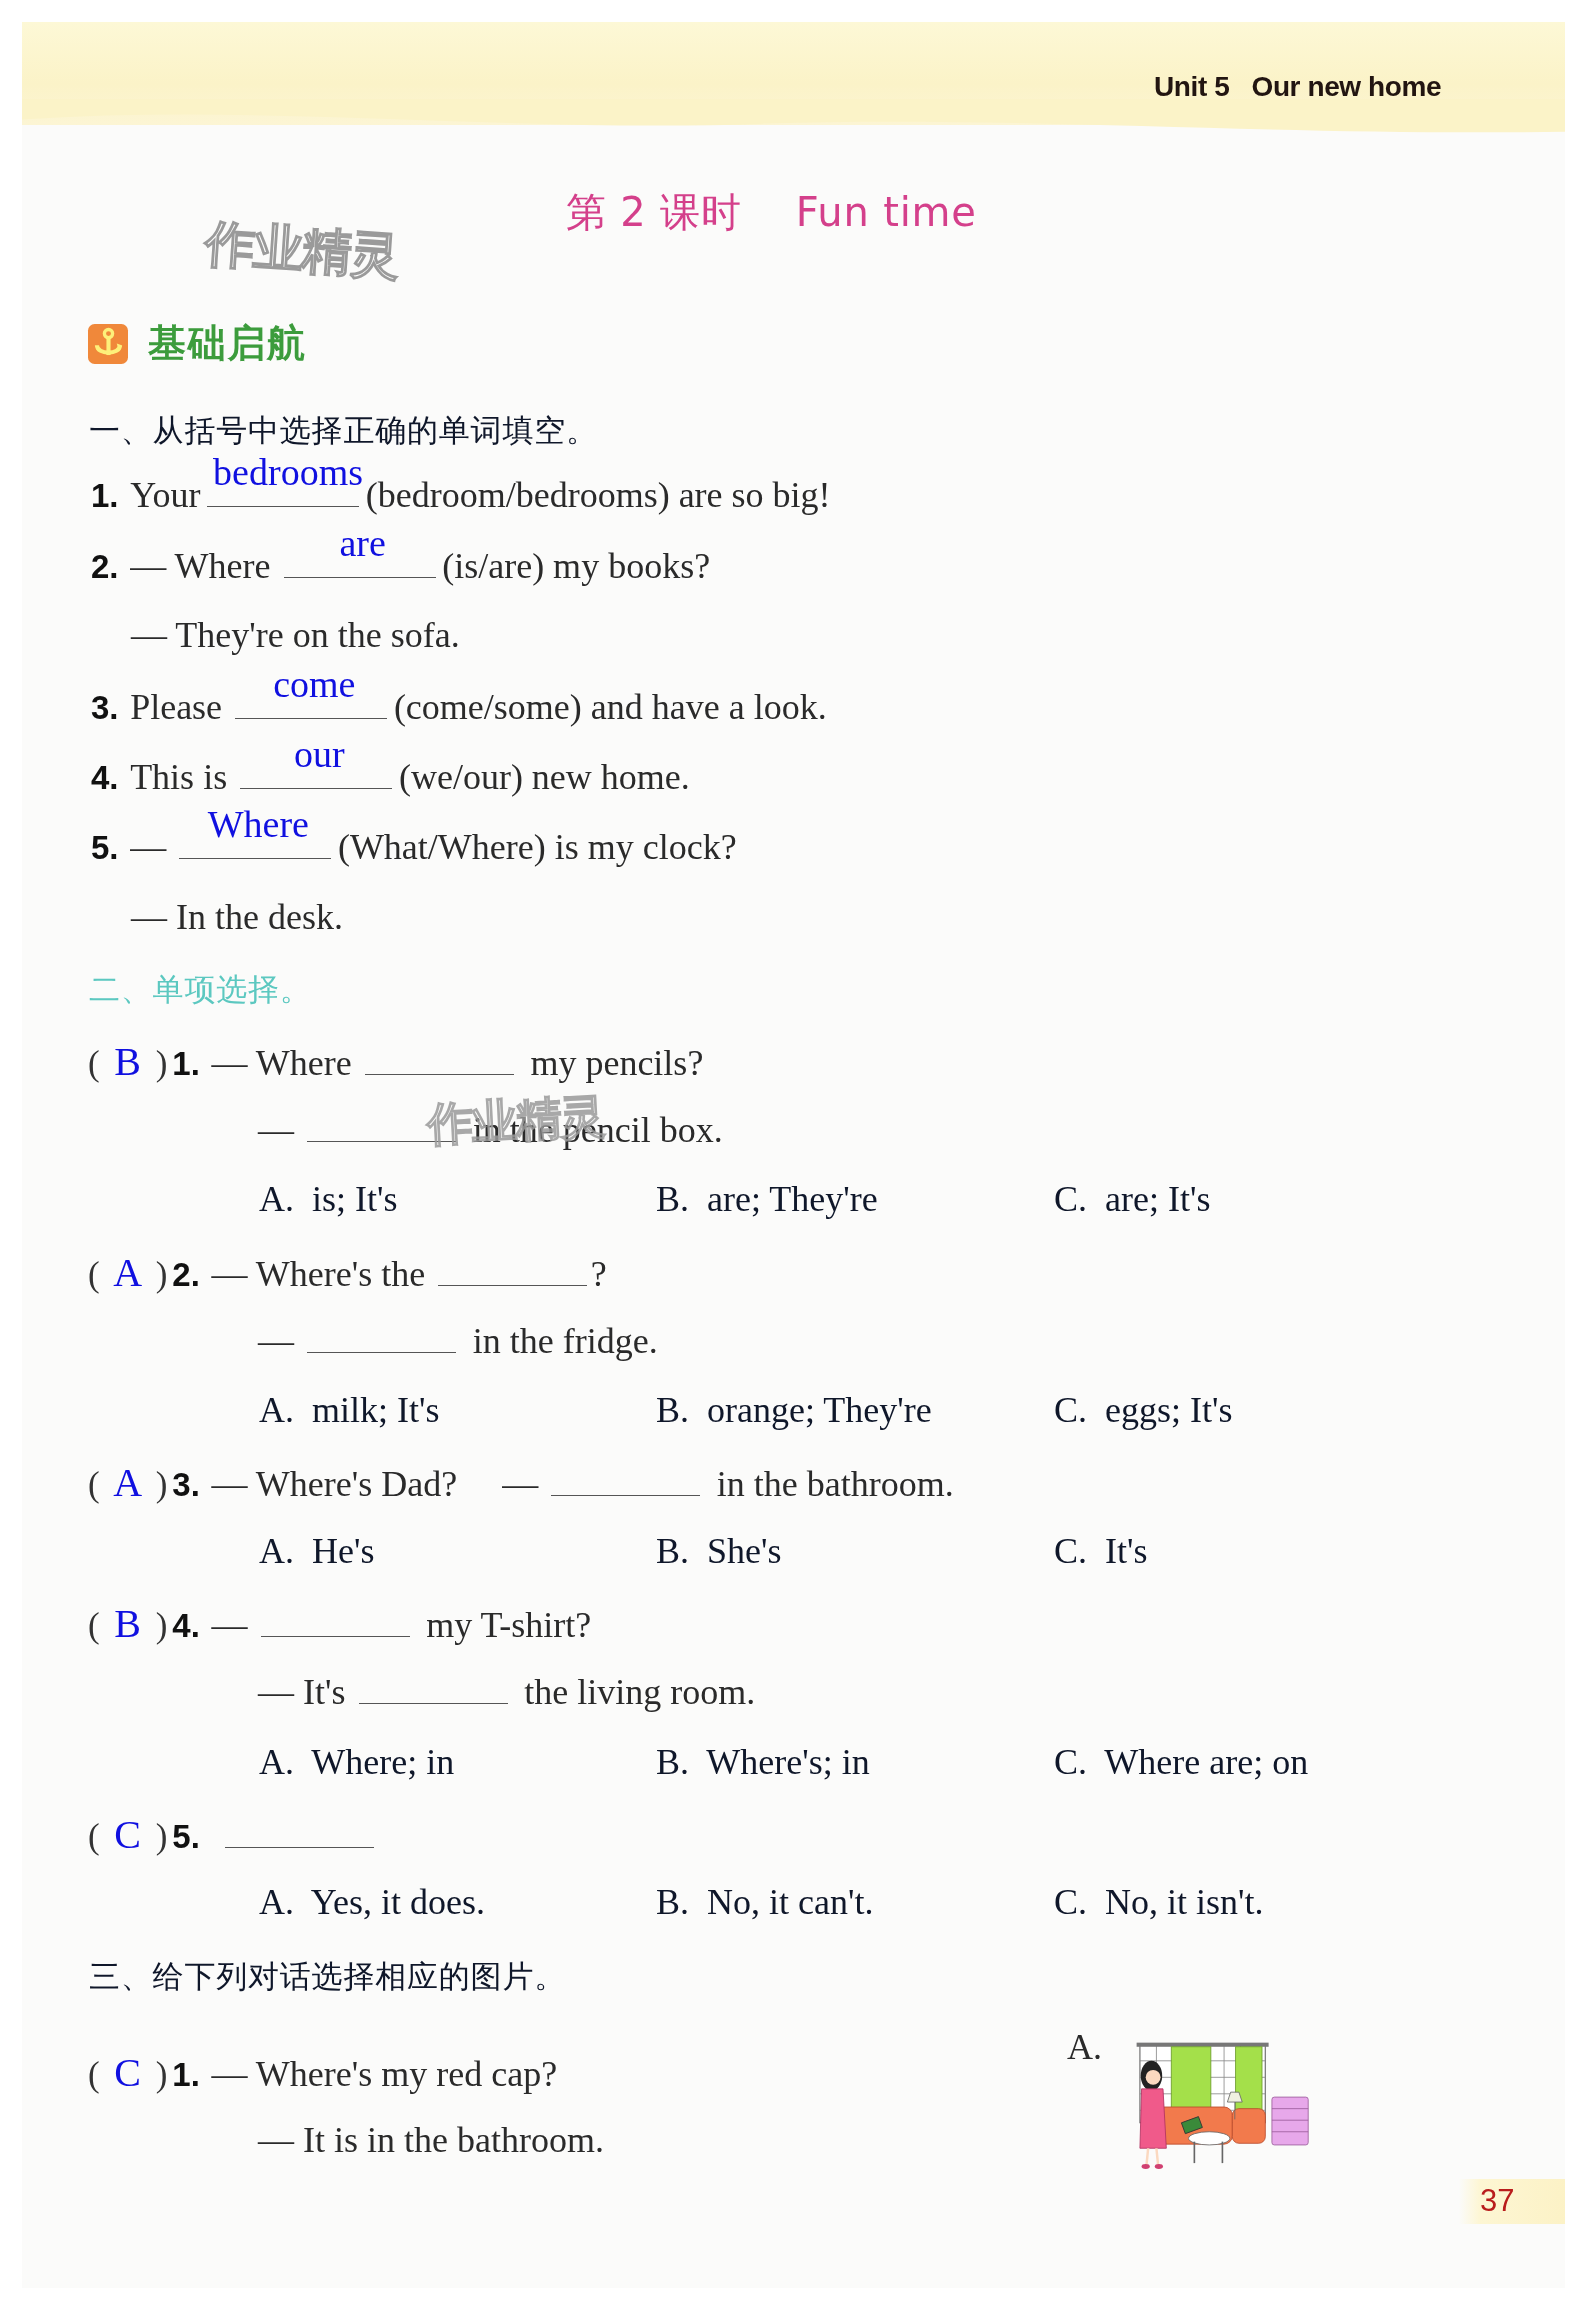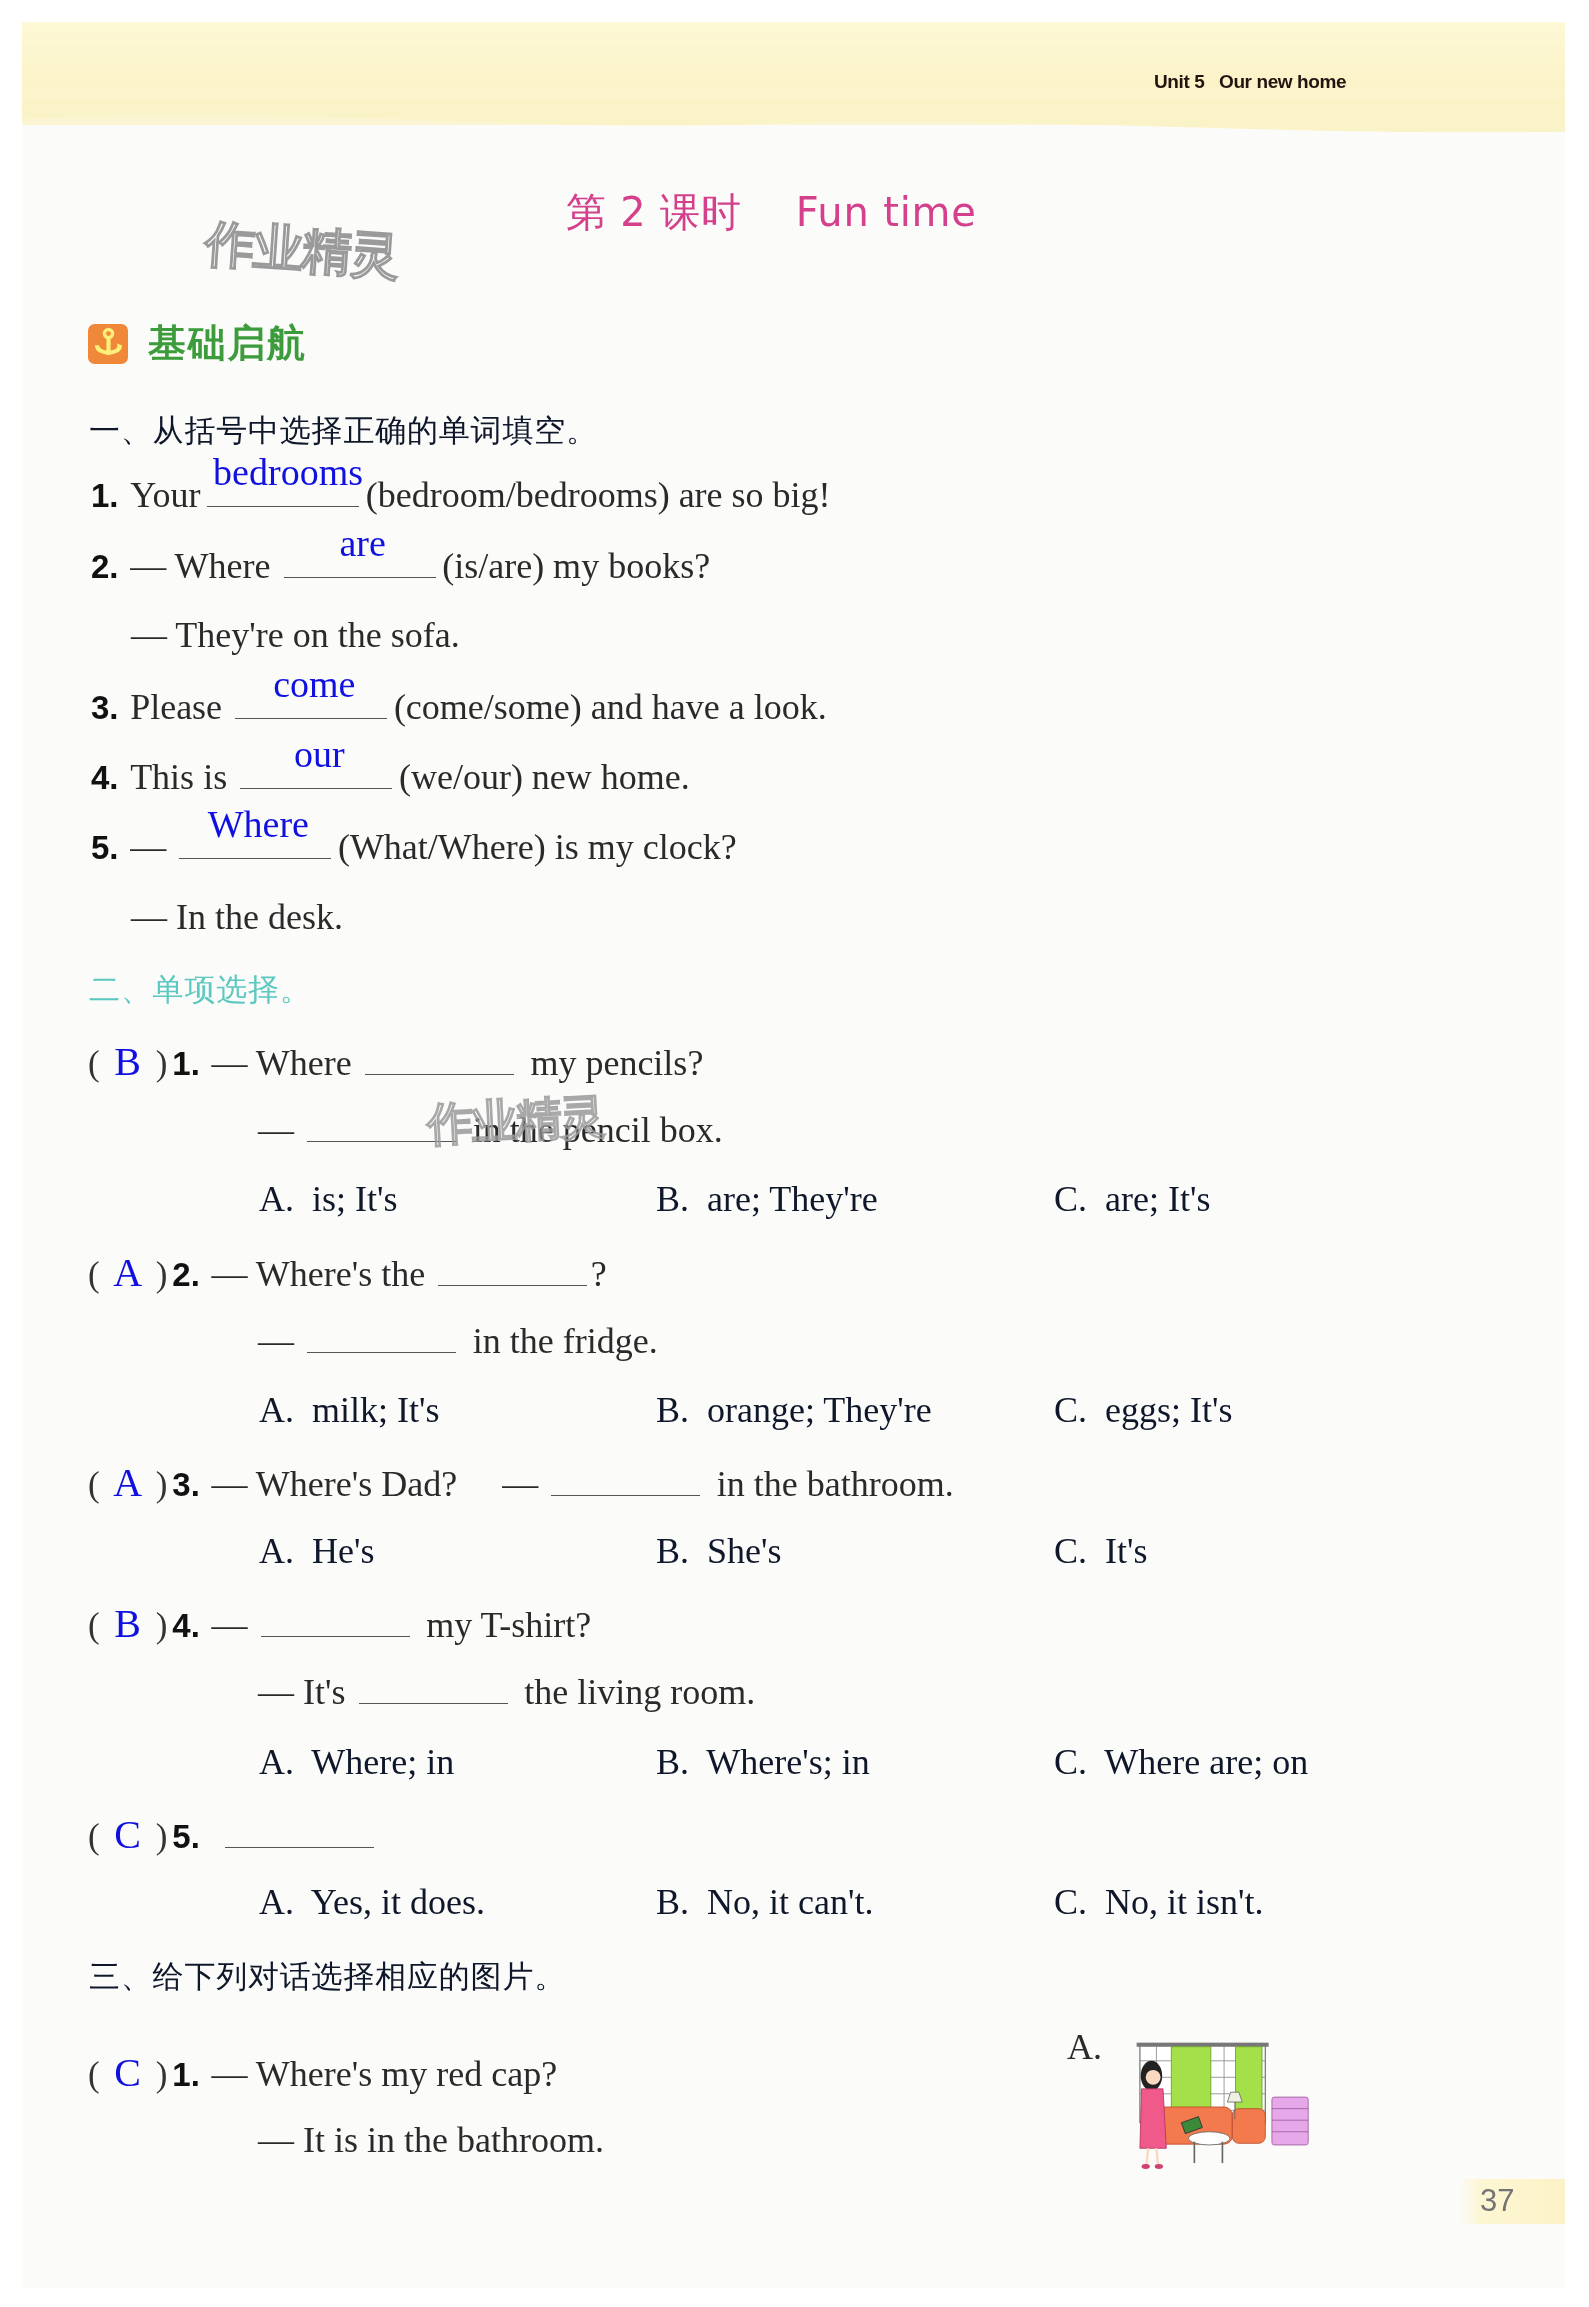--- a/index.html
+++ b/index.html
@@ -16,21 +16,21 @@
   .header-band {
     position: absolute; left: 22px; top: 22px; width: 1543px; height: 103px;
     background: linear-gradient(180deg, #fdf8d6 0%, #fbf3c8 60%, #fcf5d4 100%);
   }
   .header-wave {
     position: absolute; left: 22px; top: 99px; width: 1543px; height: 41px;
   }
   .unit-title {
     position: absolute; left: 1154px; top: 71px;
     font-family: "Liberation Sans", "DejaVu Sans", sans-serif;
-    font-weight: bold; font-size: 19px; color: #221511; letter-spacing: -0.4px;
+    font-weight: bold; font-size: 28px; color: #221511; letter-spacing: -0.4px;
     white-space: pre;
   }
   .lesson-title {
     position: absolute; left: 566px; top: 185px;
     font-family: "DejaVu Sans", "Liberation Sans", sans-serif;
     font-size: 40px; color: #d4408b; white-space: pre; letter-spacing: 0.8px;
   }
   .watermark {
     position: absolute;
     font-family: "DejaVu Sans", sans-serif; font-weight: bold;
@@ -85,21 +85,21 @@
   }
   .illus-label {
     position: absolute; left: 1067px; top: 2026px; font-size: 36px; color: #2a2a2a;
   }
   .page-num-box {
     position: absolute; left: 1459px; top: 2179px; width: 106px; height: 45px;
     background: linear-gradient(90deg, rgba(253,248,214,0) 0%, #fdf6d3 20%, #fcf2c6 100%);
   }
   .page-num {
     position: absolute; left: 1480px; top: 2183px;
-    font-family: "Liberation Sans", "DejaVu Sans", sans-serif; font-size: 31px; color: #737373;
+    font-family: "Liberation Sans", "DejaVu Sans", sans-serif; font-size: 31px; color: #b91c1c;
   }
 </style>
 </head>
 <body>
 
 <div class="page"></div>
 <div class="header-band"></div>
 <svg class="header-wave" viewBox="0 0 1866 50" preserveAspectRatio="none">
   <path d="M0,0 L1866,0 L1866,40 C1500,45 1200,20 900,30 C600,42 300,5 0,25 Z" fill="#fbf3c8"></path>
 </svg>

